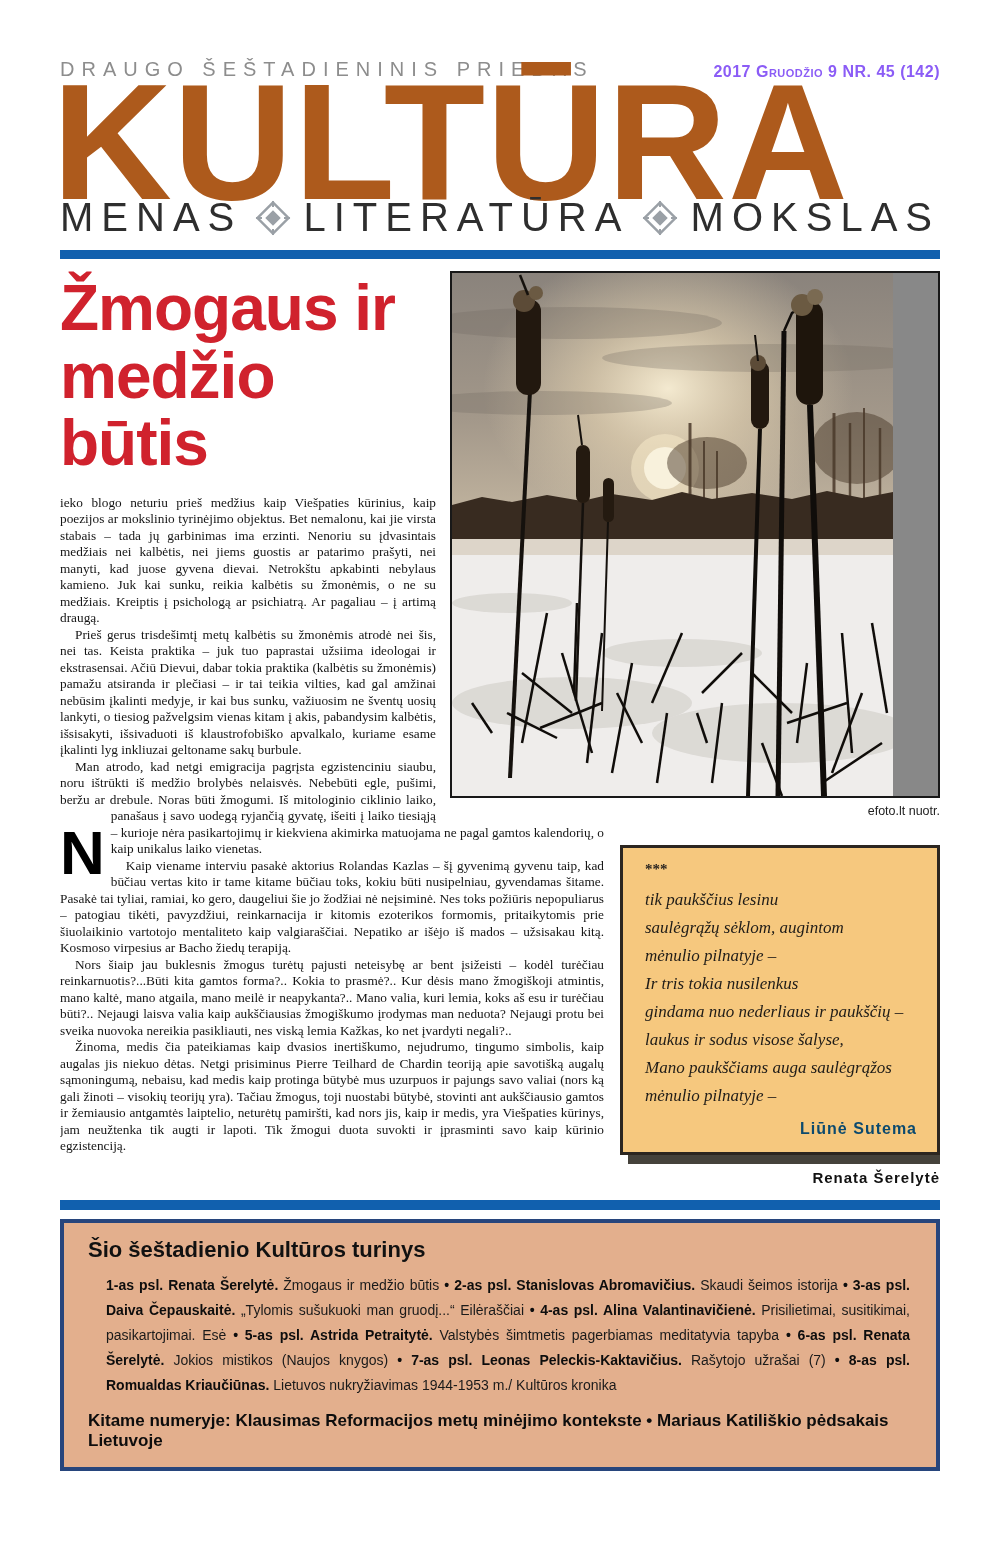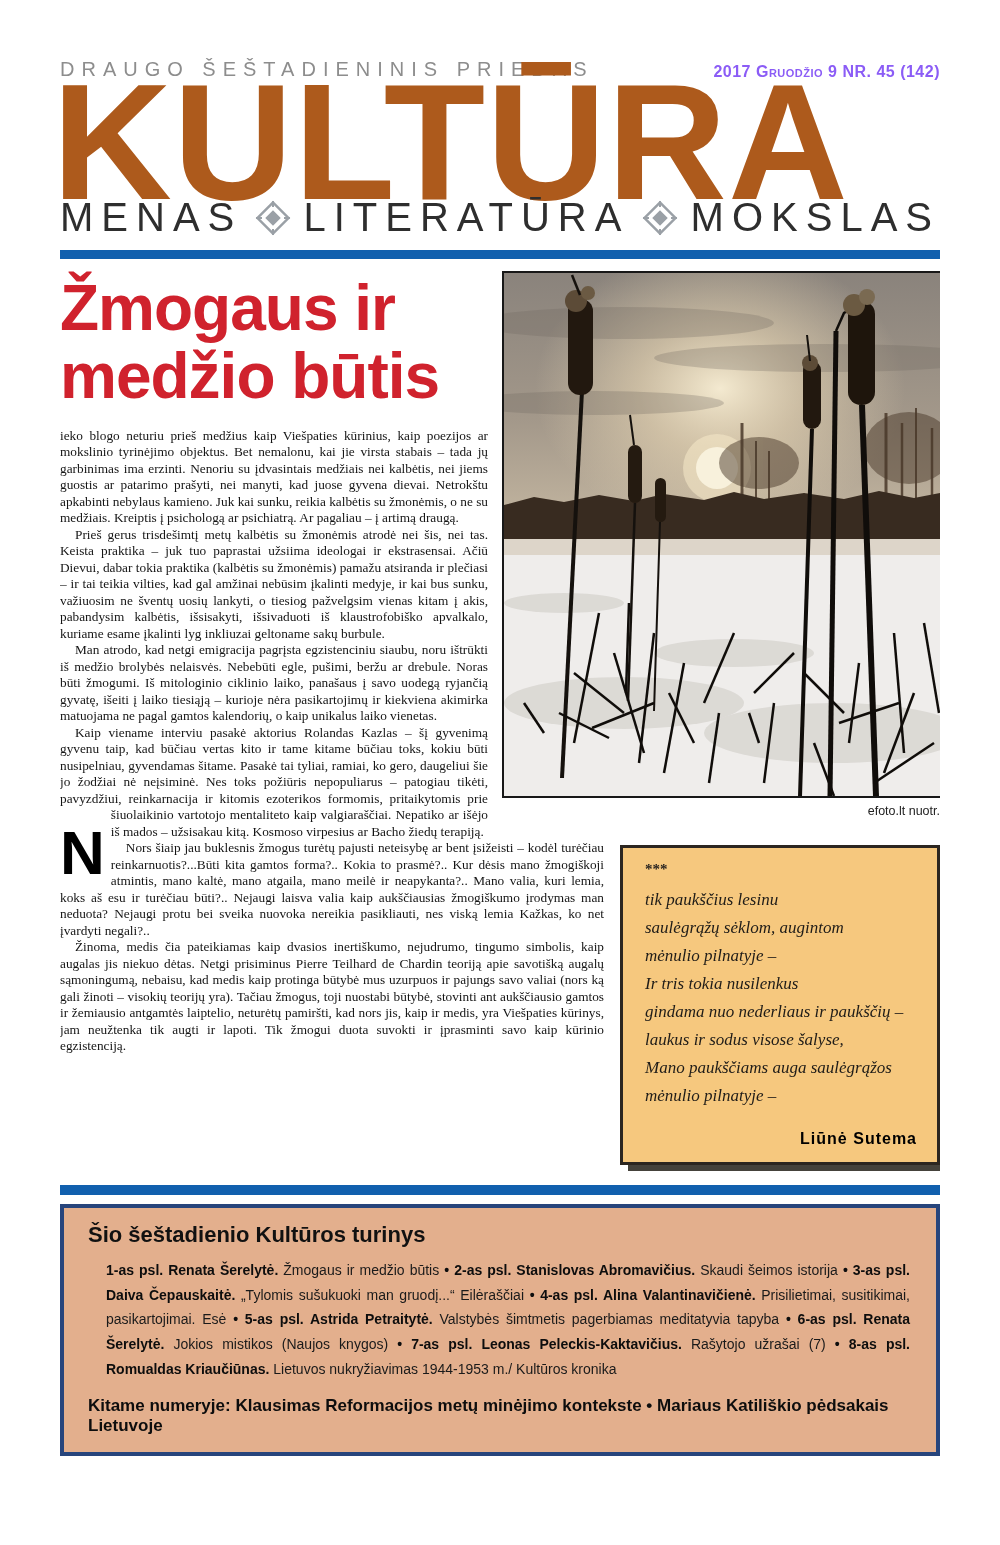--- a/index.html
+++ b/index.html
@@ -40,37 +40,37 @@
     display:flex;justify-content:space-between;align-items:center;
     font-family:"Liberation Sans",sans-serif;font-weight:400;
     font-size:40px;letter-spacing:8px;color:#2e2e2e;margin-top:2px;
   }
   .orn{display:inline-block;width:38px;height:38px;position:relative;flex:0 0 auto;}
   .orn svg{display:block;}
   .rule{height:9px;background:var(--rule-blue);margin:10px 0 12px 0;}
 
   
   .article{overflow:hidden;}
-  .photo-float{float:right;width:438px;margin:0 0 4px 14px;}
+  .photo-float{float:right;width:490px;margin:0 0 4px 14px;}
   .photo-frame{border:2px solid #181818;line-height:0;background:#888;}
   .photo-caption{
     text-align:right;font-family:"Liberation Sans",sans-serif;
     font-size:12.5px;color:#222;margin-top:5px;line-height:1.3;
   }
   .poem-box{
     float:right;clear:right;width:320px;margin:21px 0 6px 16px;
     background:var(--poem-bg);border:3px solid #2c2620;
     box-shadow:8px 9px 0 #45423b;
     padding:13px 20px 14px 22px;
   }
   .poem-marker{font-weight:bold;font-size:15px;color:#2a2520;}
   .poem-lines{font-style:italic;font-size:17px;line-height:28px;color:#1f1c18;margin-top:8px;}
   .poem-author{
     text-align:right;font-family:"Liberation Sans",sans-serif;font-weight:bold;
-    font-size:16px;color:#000000;margin-top:20px;letter-spacing:1px;
+    font-size:16px;color:#0c4a6e;margin-top:10px;letter-spacing:1px;
   }
   h1.headline{
     font-family:"Liberation Sans",sans-serif;font-weight:bold;
     font-size:64px;line-height:1.05;letter-spacing:-1px;
     color:var(--headline-red);margin:4px 0 18px 0;
   }
   .article p{
     font-size:13.3px;line-height:16.5px;text-align:justify;
     text-indent:15px;color:#141414;
   }
@@ -269,20 +269,21 @@
 
     <h1 class="headline">Žmogaus ir medžio būtis</h1>
 
     <p class="first"><span class="dropcap">N</span><span>ieko blogo neturiu prieš medžius kaip Viešpaties kūrinius, kaip poezijos ar mokslinio tyrinėjimo objektus. Bet nemalonu, kai jie virsta stabais – tada jų garbinimas ima erzinti. Nenoriu su įdvasintais medžiais nei kalbėtis, nei jiems guostis ar patarimo prašyti, nei manyti, kad juose gyvena dievai. Netrokštu apkabinti nebylaus kamieno. Juk kai sunku, reikia kalbėtis su žmonėmis, o ne su medžiais. Kreiptis į psichologą ar psichiatrą. Ar pagaliau – į artimą draugą.</span></p>
     <p>Prieš gerus trisdešimtį metų kalbėtis su žmonėmis atrodė nei šis, nei tas. Keista praktika – juk tuo paprastai užsiima ideologai ir ekstrasensai. Ačiū Dievui, dabar tokia praktika (kalbėtis su žmonėmis) pamažu atsiranda ir plečiasi – ir tai teikia vilties, kad gal amžinai nebūsim įkalinti medyje, ir kai bus sunku, važiuosim ne šventų uosių lankyti, o tiesiog pažvelgsim vienas kitam į akis, pabandysim kalbėtis, išsisakyti, išsivaduoti iš klaustrofobiško apvalkalo, kuriame esame įkalinti lyg inkliuzai geltoname sakų burbule.</p>
     <p>Man atrodo, kad netgi emigracija pagrįsta egzistenciniu siaubu, noru ištrūkti iš medžio brolybės nelaisvės. Nebebūti egle, pušimi, beržu ar drebule. Noras būti žmogumi. Iš mitologinio ciklinio laiko, panašaus į savo uodegą ryjančią gyvatę, išeiti į laiko tiesiąją – kurioje nėra pasikartojimų ir kiekviena akimirka matuojama ne pagal gamtos kalendorių, o kaip unikalus laiko vienetas.</p>
     <p>Kaip viename interviu pasakė aktorius Rolandas Kazlas – šį gyvenimą gyvenu taip, kad būčiau vertas kito ir tame kitame būčiau toks, kokiu būti nusipelniau, gyvendamas šitame. Pasakė tai tyliai, ramiai, ko gero, daugeliui šie jo žodžiai nė neįsiminė. Nes toks požiūris nepopuliarus – patogiau tikėti, pavyzdžiui, reinkarnacija ir kitomis ezoterikos formomis, pritaikytomis prie šiuolaikinio vartotojo mentaliteto kaip valgiaraščiai. Nepatiko ar išėjo iš mados – užsisakau kitą. Kosmoso virpesius ar Bacho žiedų terapiją.</p>
     <p>Nors šiaip jau buklesnis žmogus turėtų pajusti neteisybę ar bent įsižeisti – kodėl turėčiau reinkarnuotis?...Būti kita gamtos forma?.. Kokia to prasmė?.. Kur dėsis mano žmogiškoji atmintis, mano kaltė, mano atgaila, mano meilė ir neapykanta?.. Mano valia, kuri lemia, koks aš esu ir turėčiau būti?.. Nejaugi laisva valia kaip aukščiausias žmogiškumo įrodymas man neduota? Nejaugi protu bei sveika nuovoka nereikia pasikliauti, nes viską lemia Kažkas, ko net įvardyti negali?..</p>
     <p>Žinoma, medis čia pateikiamas kaip dvasios inertiškumo, nejudrumo, tingumo simbolis, kaip augalas jis niekuo dėtas. Netgi prisiminus Pierre Teilhard de Chardin teoriją apie savotišką augalų sąmoningumą, nebaisu, kad medis kaip protinga būtybė mus uzurpuos ir pajungs savo valiai (nors ką gali žinoti – visokių teorijų yra). Tačiau žmogus, toji nuostabi būtybė, stovinti ant aukščiausio gamtos ir žemiausio antgamtės laiptelio, neturėtų pamiršti, kad nors jis, kaip ir medis, yra Viešpaties kūrinys, jam neužtenka tik augti ir lapoti. Tik žmogui duota suvokti ir įprasminti savo kaip kūrinio egzistenciją.</p>
 
+    <div class="byline">Renata  Šerelytė</div>
   </div>
 
   <div class="bluebar"></div>
 
   <div class="contents">
     <div class="contents-title">Šio šeštadienio Kultūros turinys</div>
     <div class="contents-listing"><b>1-as psl. Renata Šerelytė.</b><span> Žmogaus ir medžio būtis </span><b>• 2-as psl. Stanislovas  Abromavičius.</b><span> Skaudi šeimos istorija </span><b>• 3-as psl. Daiva Čepauskaitė.</b><span> „Tylomis sušukuoki man gruodį...“ Eilėraščiai </span><b>• 4-as psl. Alina Valantinavičienė.</b><span> Prisilietimai, susitikimai, pasikartojimai. Esė </span><b>• 5-as psl. Astrida Petraitytė.</b><span> Valstybės šimtmetis pagerbiamas  meditatyvia tapyba </span><b>• 6-as psl. Renata Šerelytė.</b><span> Jokios mistikos (Naujos knygos) </span><b>• 7-as psl. Leonas Peleckis-Kaktavičius.</b><span> Rašytojo užrašai (7) </span><b>• 8-as psl. Romualdas  Kriaučiūnas.</b><span> Lietuvos nukryžiavimas 1944-1953 m./ Kultūros kronika</span></div>
     <div class="contents-next"><b>Kitame numeryje:</b><b>  Klausimas Reformacijos metų minėjimo kontekste • Mariaus Katiliškio pėdsakais Lietuvoje</b></div>
   </div>
 

